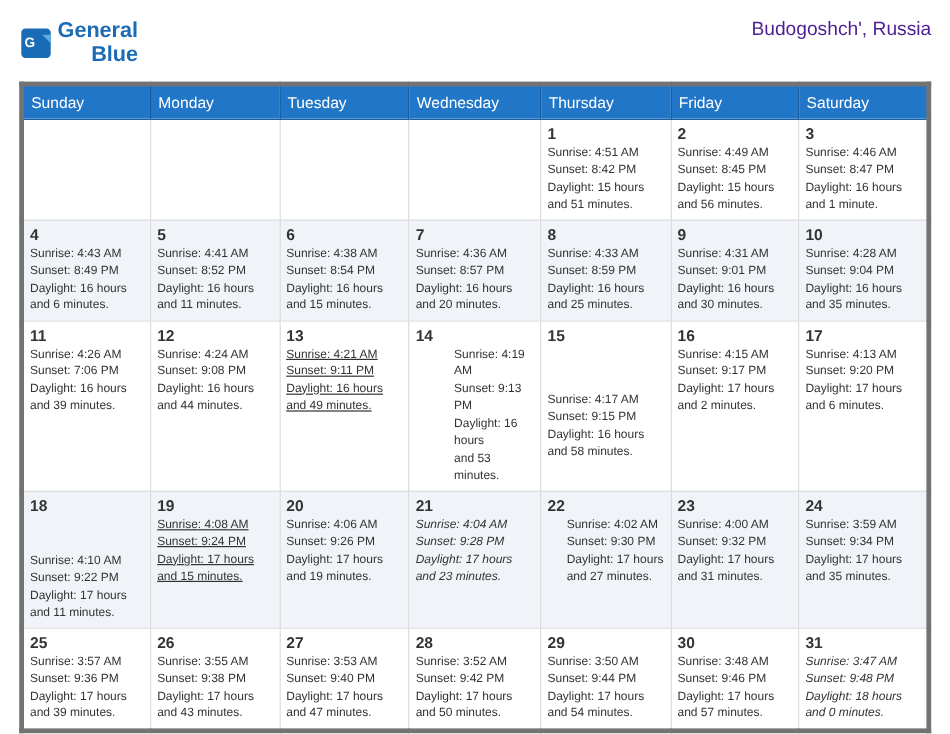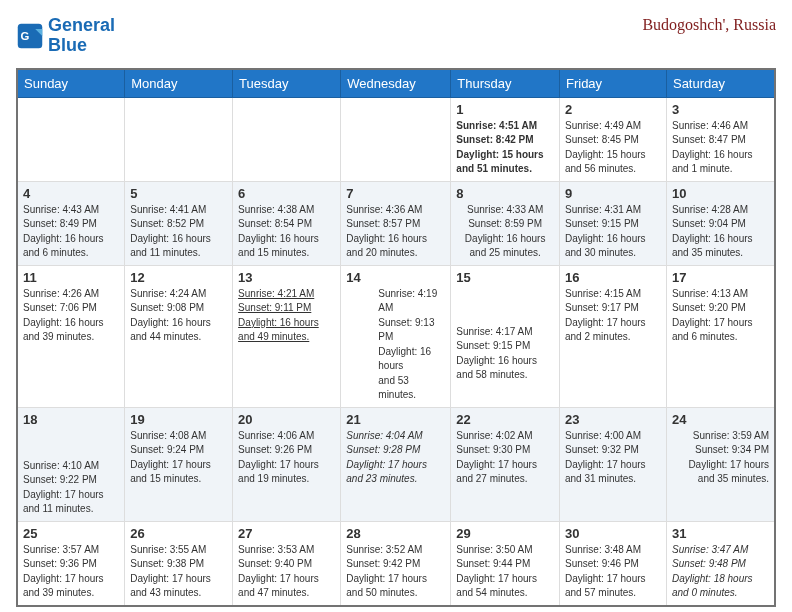--- a/index.html
+++ b/index.html
@@ -19,45 +19,45 @@
     .logo {
       display: flex;
       align-items: center;
       gap: 4px;
     }
     .logo-text {
       font-size: 18px;
       font-weight: bold;
       color: #333;
       line-height: 1.1;
+      text-align: right;
     }
     .logo-text span {
       color: #1a6bb5;
     }
     .logo-icon {
       width: 28px;
       height: 28px;
     }
     .title-block {
       text-align: right;
     }
     .title-month {
       font-size: 32px;
       color: #333;
       font-weight: normal;
     }
     .title-location {
       font-size: 16px;
-      color: #7f1d1d;
-      font-family: Liberation Serif, serif;
+      color: #4c1d95;
     }
     .calendar {
       width: 100%;
       border-collapse: collapse;
-      border: 2px solid #737373;
+      border: 4px solid #737373;
     }
     .calendar th {
       background: #2176c7;
       color: #fff;
       text-align: left;
       padding: 6px 6px;
       font-size: 13px;
       font-weight: normal;
       border: 1px solid #1a5fa0;
     }
@@ -125,21 +125,21 @@
       </tr>
   </thead>
   <tbody id="calendar-body">
   <tr>
         <td class="empty-cell"></td>
         <td class="empty-cell"></td>
         <td class="empty-cell"></td>
         <td class="empty-cell"></td>
         <td>
           <span class="day-num">1</span>
-          <div class="day-info" style="white-space: pre-line; font-weight: bold;">Sunrise: 4:51 AM
+          <div class="day-info" style="white-space: pre-line;">Sunrise: 4:51 AM
 Sunset: 8:42 PM
 Daylight: 15 hours
 and 51 minutes.</div>
         </td>
         <td>
           <span class="day-num">2</span>
           <div class="day-info" style="white-space: pre-line;">Sunrise: 4:49 AM
 Sunset: 8:45 PM
 Daylight: 15 hours
 and 56 minutes.</div>
@@ -176,29 +176,29 @@
         </td>
         <td>
           <span class="day-num">7</span>
           <div class="day-info" style="white-space: pre-line;">Sunrise: 4:36 AM
 Sunset: 8:57 PM
 Daylight: 16 hours
 and 20 minutes.</div>
         </td>
         <td>
           <span class="day-num">8</span>
-          <div class="day-info" style="white-space: pre-line; text-align: center;">Sunrise: 4:33 AM
+          <div class="day-info" style="white-space: pre-line;">Sunrise: 4:33 AM
 Sunset: 8:59 PM
 Daylight: 16 hours
 and 25 minutes.</div>
         </td>
         <td>
           <span class="day-num">9</span>
           <div class="day-info" style="white-space: pre-line;">Sunrise: 4:31 AM
-Sunset: 9:15 PM
+Sunset: 9:01 PM
 Daylight: 16 hours
 and 30 minutes.</div>
         </td>
         <td>
           <span class="day-num">10</span>
           <div class="day-info" style="white-space: pre-line;">Sunrise: 4:28 AM
 Sunset: 9:04 PM
 Daylight: 16 hours
 and 35 minutes.</div>
         </td>
@@ -257,56 +257,56 @@
       <tr>
         <td>
           <span class="day-num">18</span>
           <div class="day-info" style="white-space: pre-line; margin-top: 32px;">Sunrise: 4:10 AM
 Sunset: 9:22 PM
 Daylight: 17 hours
 and 11 minutes.</div>
         </td>
         <td>
           <span class="day-num">19</span>
-          <div class="day-info" style="white-space: pre-line;">Sunrise: 4:08 AM
+          <div class="day-info" style="white-space: pre-line; text-decoration: underline;">Sunrise: 4:08 AM
 Sunset: 9:24 PM
 Daylight: 17 hours
 and 15 minutes.</div>
         </td>
         <td>
           <span class="day-num">20</span>
           <div class="day-info" style="white-space: pre-line;">Sunrise: 4:06 AM
 Sunset: 9:26 PM
 Daylight: 17 hours
 and 19 minutes.</div>
         </td>
         <td>
           <span class="day-num">21</span>
           <div class="day-info" style="white-space: pre-line; font-style: italic;">Sunrise: 4:04 AM
 Sunset: 9:28 PM
 Daylight: 17 hours
 and 23 minutes.</div>
         </td>
         <td>
           <span class="day-num">22</span>
-          <div class="day-info" style="white-space: pre-line;">Sunrise: 4:02 AM
+          <div class="day-info" style="white-space: pre-line; margin-left: 16px;">Sunrise: 4:02 AM
 Sunset: 9:30 PM
 Daylight: 17 hours
 and 27 minutes.</div>
         </td>
         <td>
           <span class="day-num">23</span>
           <div class="day-info" style="white-space: pre-line;">Sunrise: 4:00 AM
 Sunset: 9:32 PM
 Daylight: 17 hours
 and 31 minutes.</div>
         </td>
         <td>
           <span class="day-num">24</span>
-          <div class="day-info" style="white-space: pre-line; text-align: right;">Sunrise: 3:59 AM
+          <div class="day-info" style="white-space: pre-line;">Sunrise: 3:59 AM
 Sunset: 9:34 PM
 Daylight: 17 hours
 and 35 minutes.</div>
         </td>
       </tr>
       <tr>
         <td>
           <span class="day-num">25</span>
           <div class="day-info" style="white-space: pre-line;">Sunrise: 3:57 AM
 Sunset: 9:36 PM

